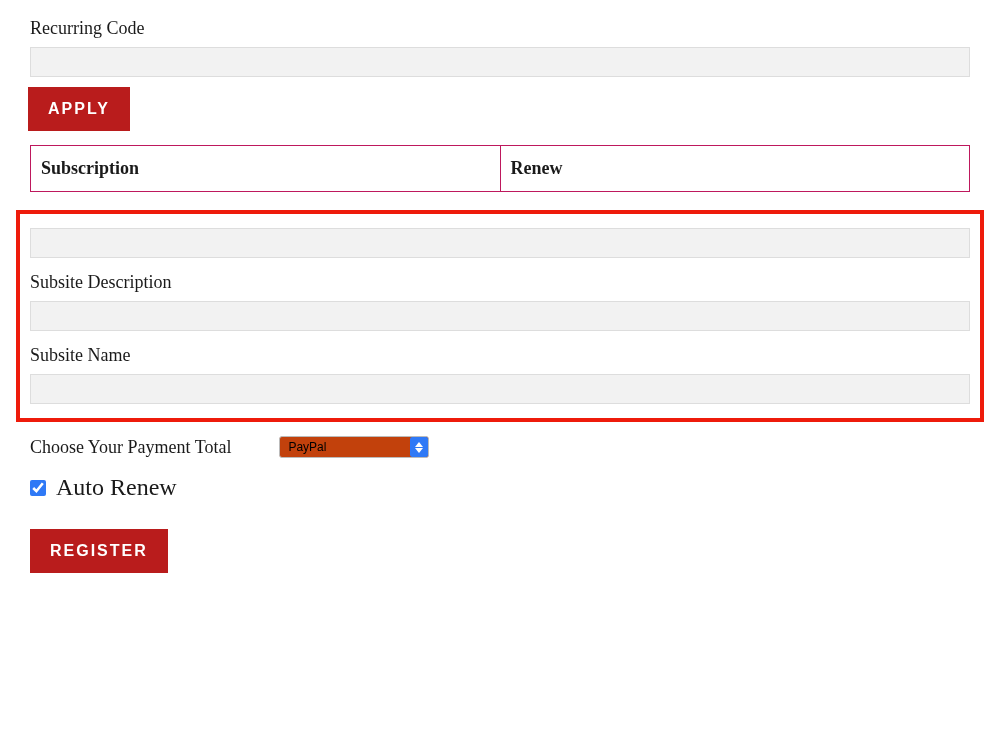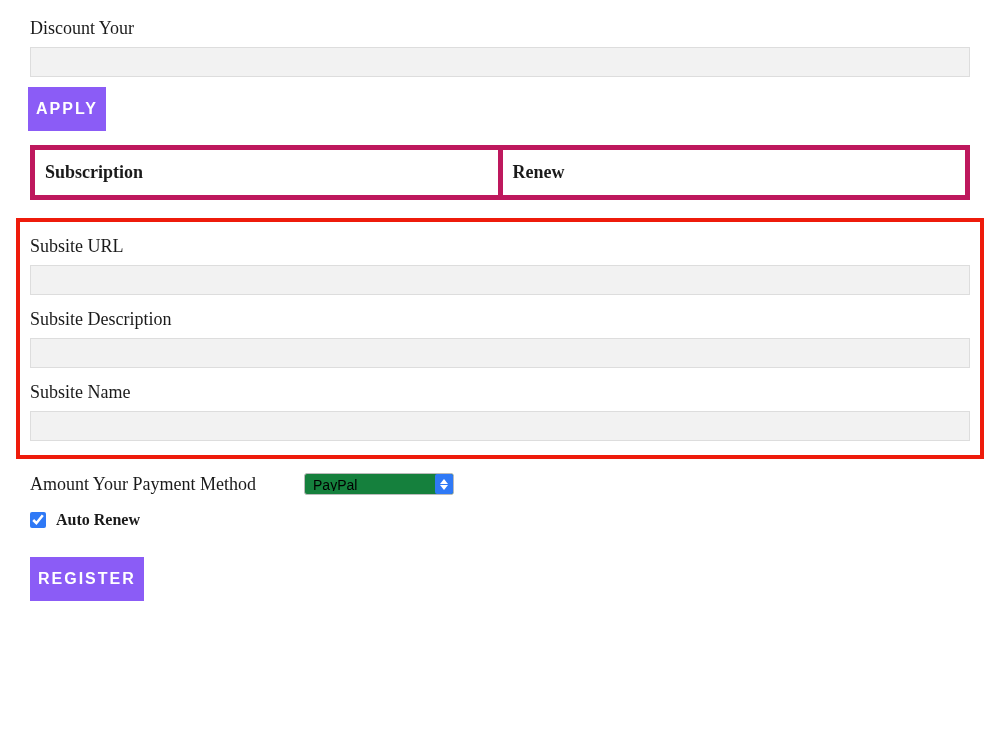--- a/index.html
+++ b/index.html
@@ -22,43 +22,43 @@
     }
     .text-input {
       width: 100%;
       height: 30px;
       background: #f2f2f2;
       border: 1px solid #ddd;
       padding: 4px 8px;
       font-size: 14px;
     }
     .btn-black {
-      background: #8b5cf6;
+      background: #b91c1c;
       color: #ffffff;
       font-family: Arial, Helvetica, sans-serif;
       font-weight: 700;
       letter-spacing: 2px;
       font-size: 16px;
       border: none;
-      padding: 13px 8px;
+      padding: 13px 20px;
       cursor: pointer;
       margin-top: 10px;
     }
     .apply-btn {
       margin-left: -2px;
     }
     .subscription-table {
       width: 100%;
       border-collapse: collapse;
       margin-top: 12px;
       margin-bottom: 18px;
     }
     .subscription-table th,
     .subscription-table td {
-      border: 5px solid #be185d;
+      border: 1px solid #be185d;
       text-align: left;
       padding: 12px 10px;
       font-size: 18px;
     }
     .subscription-table th {
       font-weight: 700;
     }
     .subscription-table .bold-row td {
       font-weight: 700;
     }
@@ -83,27 +83,27 @@
     .payment-label {
       font-size: 18px;
     }
     .select-wrap {
       position: relative;
       display: inline-block;
     }
     .native-select {
       -webkit-appearance: none;
       appearance: none;
-      font-size: 14px;
+      font-size: 12px;
       font-family: Arial, Helvetica, sans-serif;
       padding: 3px 28px 3px 8px;
       height: 22px;
       border: 1px solid #bbb;
       border-radius: 3px;
-      background: #15803d;
+      background: #c2410c;
       min-width: 150px;
     }
     .select-arrows {
       position: absolute;
       right: 1px;
       top: 1px;
       bottom: 1px;
       width: 18px;
       background: #2f79f6;
       border-radius: 2px;
@@ -121,67 +121,65 @@
       align-items: center;
       gap: 10px;
       margin-bottom: 18px;
     }
     .checkbox-row input[type="checkbox"] {
       width: 16px;
       height: 16px;
       accent-color: #2f79f6;
     }
     .checkbox-row label {
-      font-size: 16px;
-      font-weight: bold;
+      font-size: 24px;
     }
   </style>
 </head>
 <body>
 
 
 
 
 <div class="field-group">
-  <label class="form-label">Discount Your</label>
+  <label class="form-label">Recurring Code</label>
   <input type="text" class="text-input" value="" style="">
   <button class="btn-black apply-btn">APPLY</button>
 </div>
 
 
 <table class="subscription-table">
   <thead>
     <tr>
       <th style="width:50%">Subscription</th>
       <th style="width:50%">Renew</th>
     </tr>
   </thead>
   <tbody>
   </tbody>
 </table>
 
 
 <div class="red-highlight">
   <div class="field-group">
-    <label class="form-label">Subsite URL</label>
     <input type="text" class="text-input" value="" style="">
   </div>
   <div class="field-group">
     <label class="form-label">Subsite Description</label>
     <input type="text" class="text-input" value="" style="">
   </div>
   <div class="field-group">
     <label class="form-label">Subsite Name</label>
     <input type="text" class="text-input" value="" style="">
   </div>
 </div>
 
 
 <div class="payment-row">
-  <span class="payment-label">Amount Your Payment Method</span>
+  <span class="payment-label">Choose Your Payment Total</span>
   <span class="select-wrap">
     <select class="native-select">
       <option>PayPal</option>
     </select>
     <span class="select-arrows">
       <svg width="8" height="5" viewBox="0 0 8 5">
           <polygon points="4,0 8,5 0,5" fill="#ffffff"></polygon>
         </svg>
       <svg width="8" height="5" viewBox="0 0 8 5" style="margin-top:1px">
           <polygon points="0,0 8,0 4,5" fill="#ffffff"></polygon>

